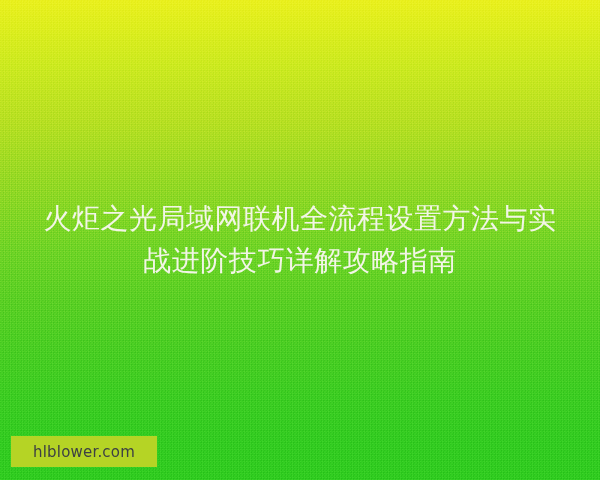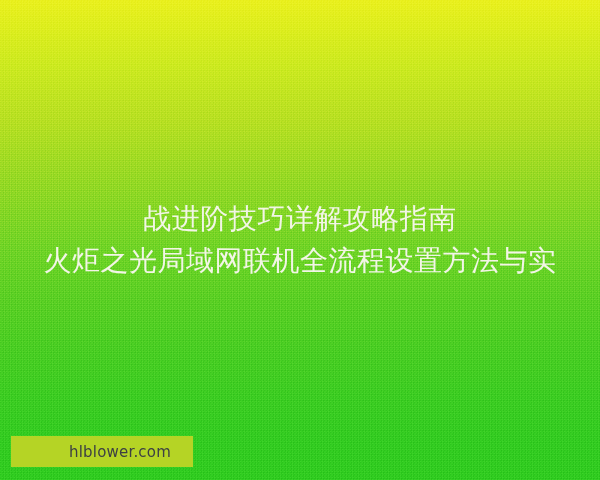--- a/index.html
+++ b/index.html
@@ -96,41 +96,40 @@
   .watermark {
     position: absolute;
     left: 11px;
     top: 436px;
     width: 146px;
     height: 31px;
     background: #b5d425;
     display: flex;
     align-items: center;
     justify-content: center;
-    padding-left: 36px;
   }
 
   .watermark-text {
     color: #3d4044;
     font-size: 15px;
     letter-spacing: 0.2px;
     font-weight: 400;
   }
 </style>
 </head>
 <body>
 
 <div id="banner">
 
   <div class="bg-gradient"></div>
   <div class="bg-noise"></div>
   <div class="bg-noise2"></div>
 
   <div class="title-block">
+    <span class="title-line">火炬之光局域网联机全流程设置方法与实</span>
     <span class="title-line">战进阶技巧详解攻略指南</span>
-    <span class="title-line">火炬之光局域网联机全流程设置方法与实</span>
   </div>
 
   <div class="watermark">
     <span class="watermark-text">hlblower.com</span>
   </div>
 
 </div>
 
 </body></html>

